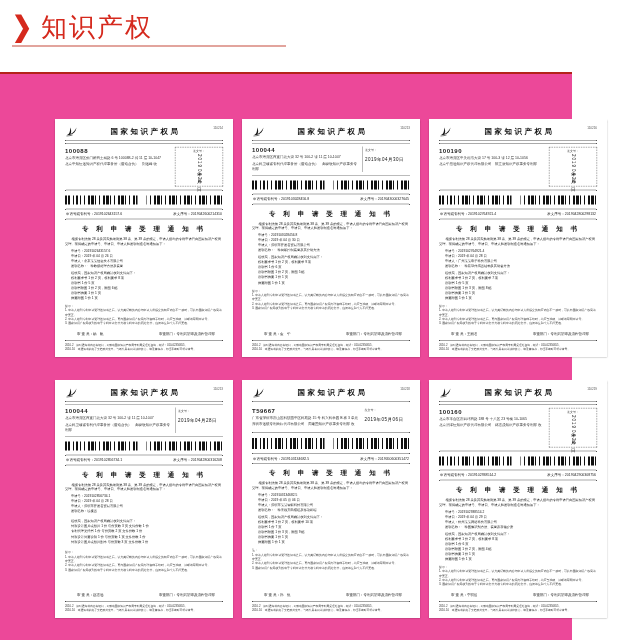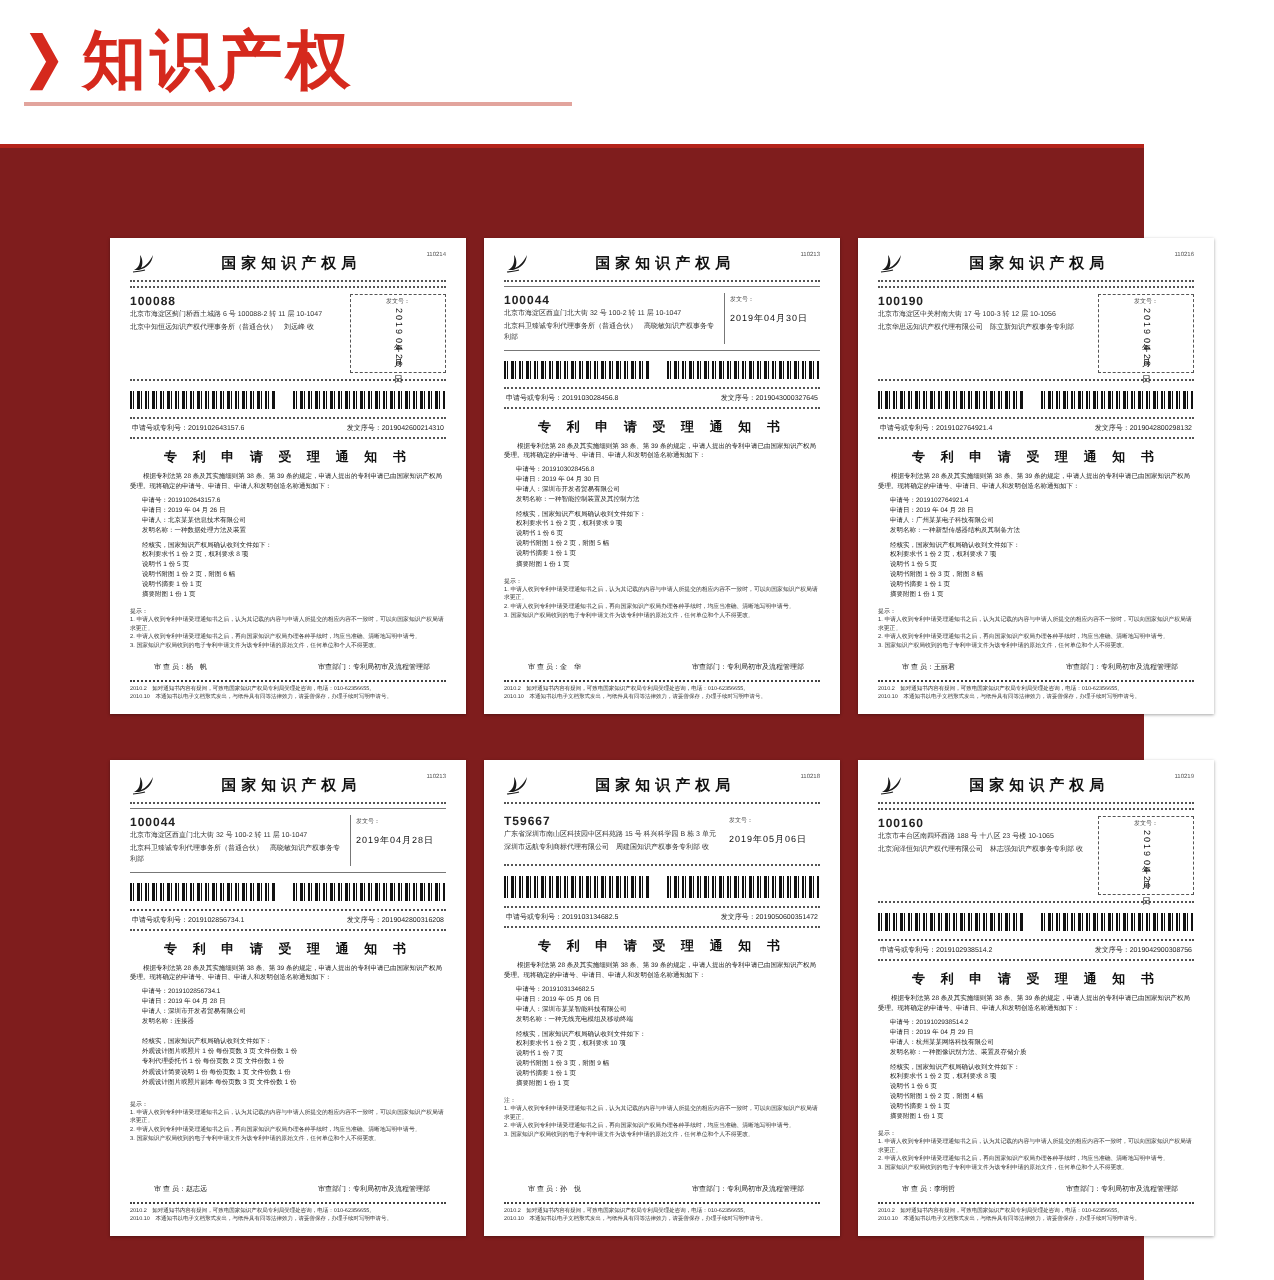--- a/index.html
+++ b/index.html
@@ -5,26 +5,26 @@
   html,body{margin:0;padding:0;}
   body{width:637px;height:640px;overflow:hidden;background:#ffffff;
        font-family:"Liberation Sans", sans-serif;}
   #app{position:relative;width:637px;height:640px;}
 
   
   .page-header{position:absolute;left:0;top:0;width:637px;height:72px;background:#ffffff;}
   .header-row{display:flex;align-items:center;margin:14px 0 0 12px;}
   .chevron{color:#d5291d;font-size:24px;font-weight:bold;line-height:1;
            transform:scaleY(1.15);margin-right:9px;}
-  .page-title{color:#d5291d;font-size:32px;font-weight:bold;letter-spacing:2px;line-height:1;}
+  .page-title{color:#d5291d;font-size:26px;font-weight:normal;letter-spacing:2px;line-height:1;}
   .title-underline{margin:5px 0 0 12px;width:274px;height:2px;background:#e2a49d;}
 
   
   .red-panel{position:absolute;left:0;top:72px;width:572px;height:568px;
-             background:#7f1d1d;border-top:2px solid #b4231a;box-sizing:border-box;}
+             background:#ec4899;border-top:2px solid #b4231a;box-sizing:border-box;}
   .doc-grid{position:absolute;left:55px;top:45px;display:grid;
             grid-template-columns:repeat(3,178px);grid-auto-rows:238px;gap:23px 9px;}
 
   
   .doc-cell{width:178px;height:238px;position:relative;cursor:pointer;}
   .doc{width:356px;height:476px;transform:scale(0.5);transform-origin:0 0;
        background:#ffffff;box-sizing:border-box;padding:14px 20px 12px;
        display:flex;flex-direction:column;color:#222;
        box-shadow:0 1px 3px rgba(0,0,0,.35);}
 

